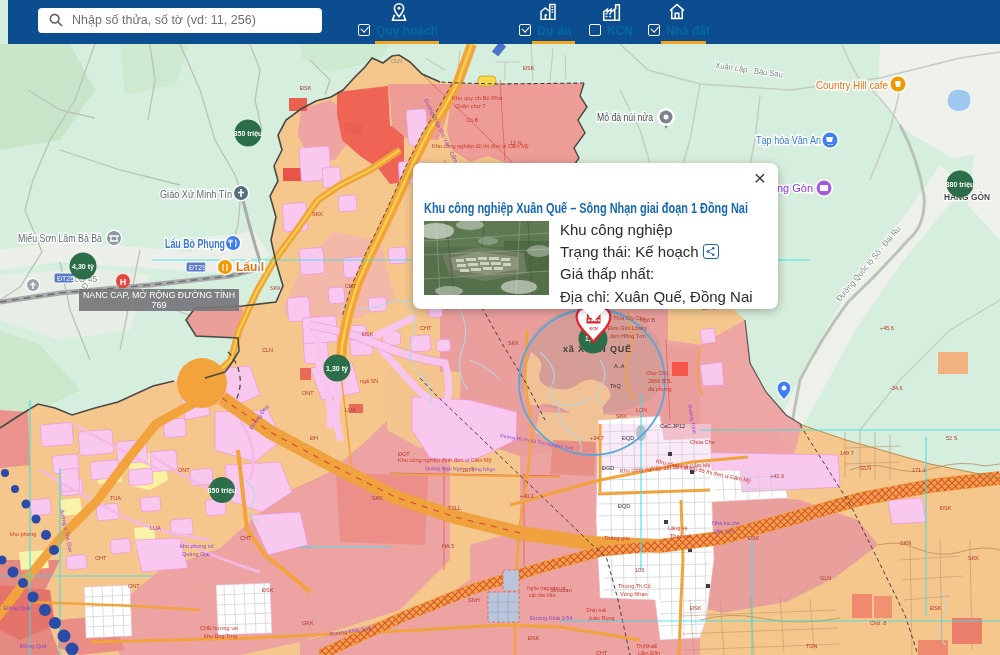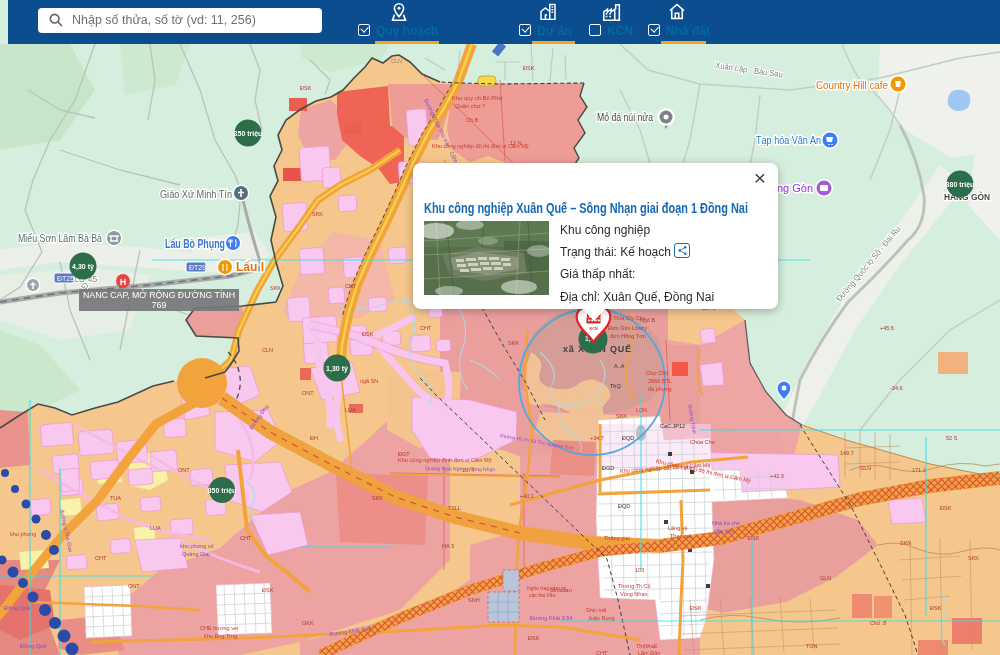--- a/index.html
+++ b/index.html
@@ -11,21 +11,21 @@
   .tg{position:absolute;top:0;height:44px;z-index:31;color:#fff;}
   .tg .ic{position:absolute;top:1px;left:50%;transform:translateX(-50%);}
   .tg .row{position:absolute;top:23px;left:0;white-space:nowrap;font-size:12px;font-weight:bold;color:#0369a1;}
   .cb{display:inline-block;width:10px;height:10px;border:1.6px solid #fff;border-radius:2px;position:relative;top:1px;margin-right:6px;}
   .cb.ck:after{content:"";position:absolute;left:1.5px;top:0.5px;width:6px;height:3.5px;border-left:1.8px solid #fff;border-bottom:1.8px solid #fff;transform:rotate(-48deg);}
   .ul{position:absolute;top:41px;height:3px;background:#f6a41c;}
   #popup{position:absolute;left:413px;top:163px;width:365px;height:146px;background:#fff;border-radius:8px;box-shadow:0 2px 10px rgba(0,0,0,0.28);z-index:20;}
   #popup .ttl{position:absolute;left:11px;top:37px;font-size:14px;font-weight:bold;color:#1769b5;white-space:nowrap;transform:scaleX(0.78);transform-origin:0 0;}
   #popup .x{position:absolute;right:12px;top:3px;font-size:21px;color:#3c3c3c;font-weight:normal;}
   #popup .thumb{position:absolute;left:11px;top:58px;width:125px;height:74px;overflow:hidden;}
-  #popup .lines{position:absolute;left:147px;top:56px;font-size:12px;color:#2b2b2b;line-height:22.2px;white-space:nowrap;}
+  #popup .lines{position:absolute;left:147px;top:56px;font-size:15px;color:#2b2b2b;line-height:22.2px;white-space:nowrap;}
   #ptail{position:absolute;left:582px;top:308px;width:0;height:0;border-left:12px solid transparent;border-right:12px solid transparent;border-top:13px solid #fff;z-index:21;}
   .shr{display:inline-block;width:14px;height:13px;border:1.5px solid #1769b5;border-radius:3px;vertical-align:-2px;position:relative;}
 </style>
 </head>
 <body>
 <div id="page">
 <svg id="mapsvg" width="1000" height="655" viewBox="0 0 1000 655">
 <defs>
 <pattern id="hatch" width="7" height="7" patternUnits="userSpaceOnUse">
   <path d="M0 7 L7 0 M0 0 L7 7" stroke="#d94f3a" stroke-width="1.1"></path>

